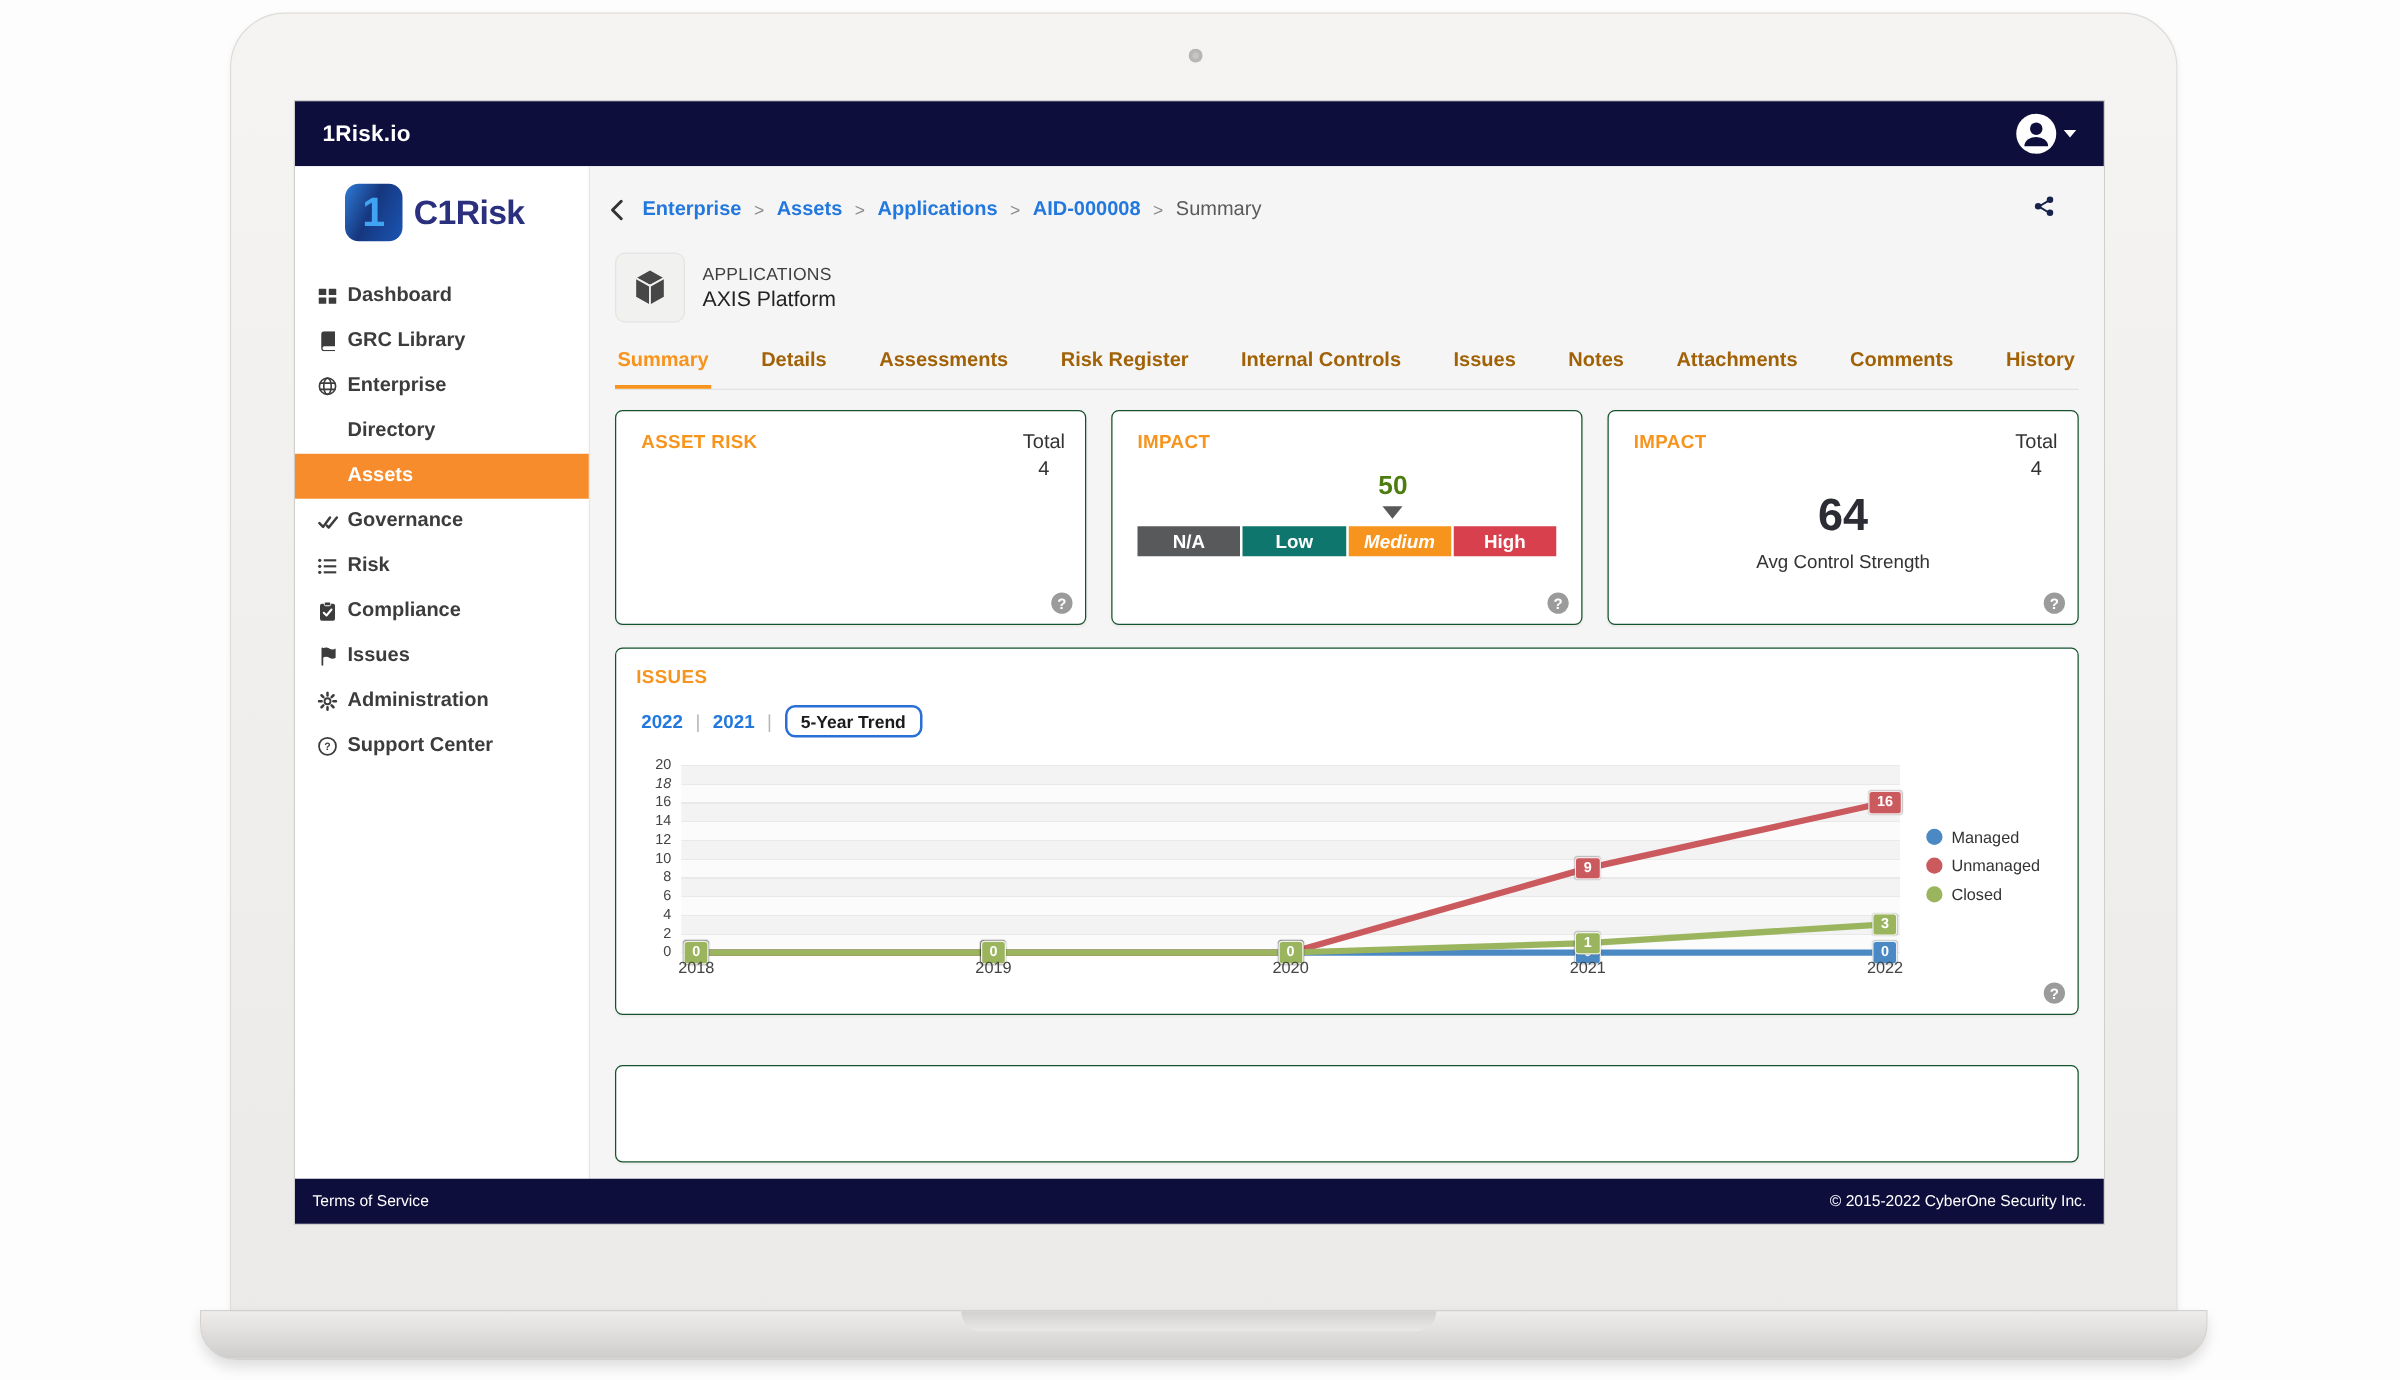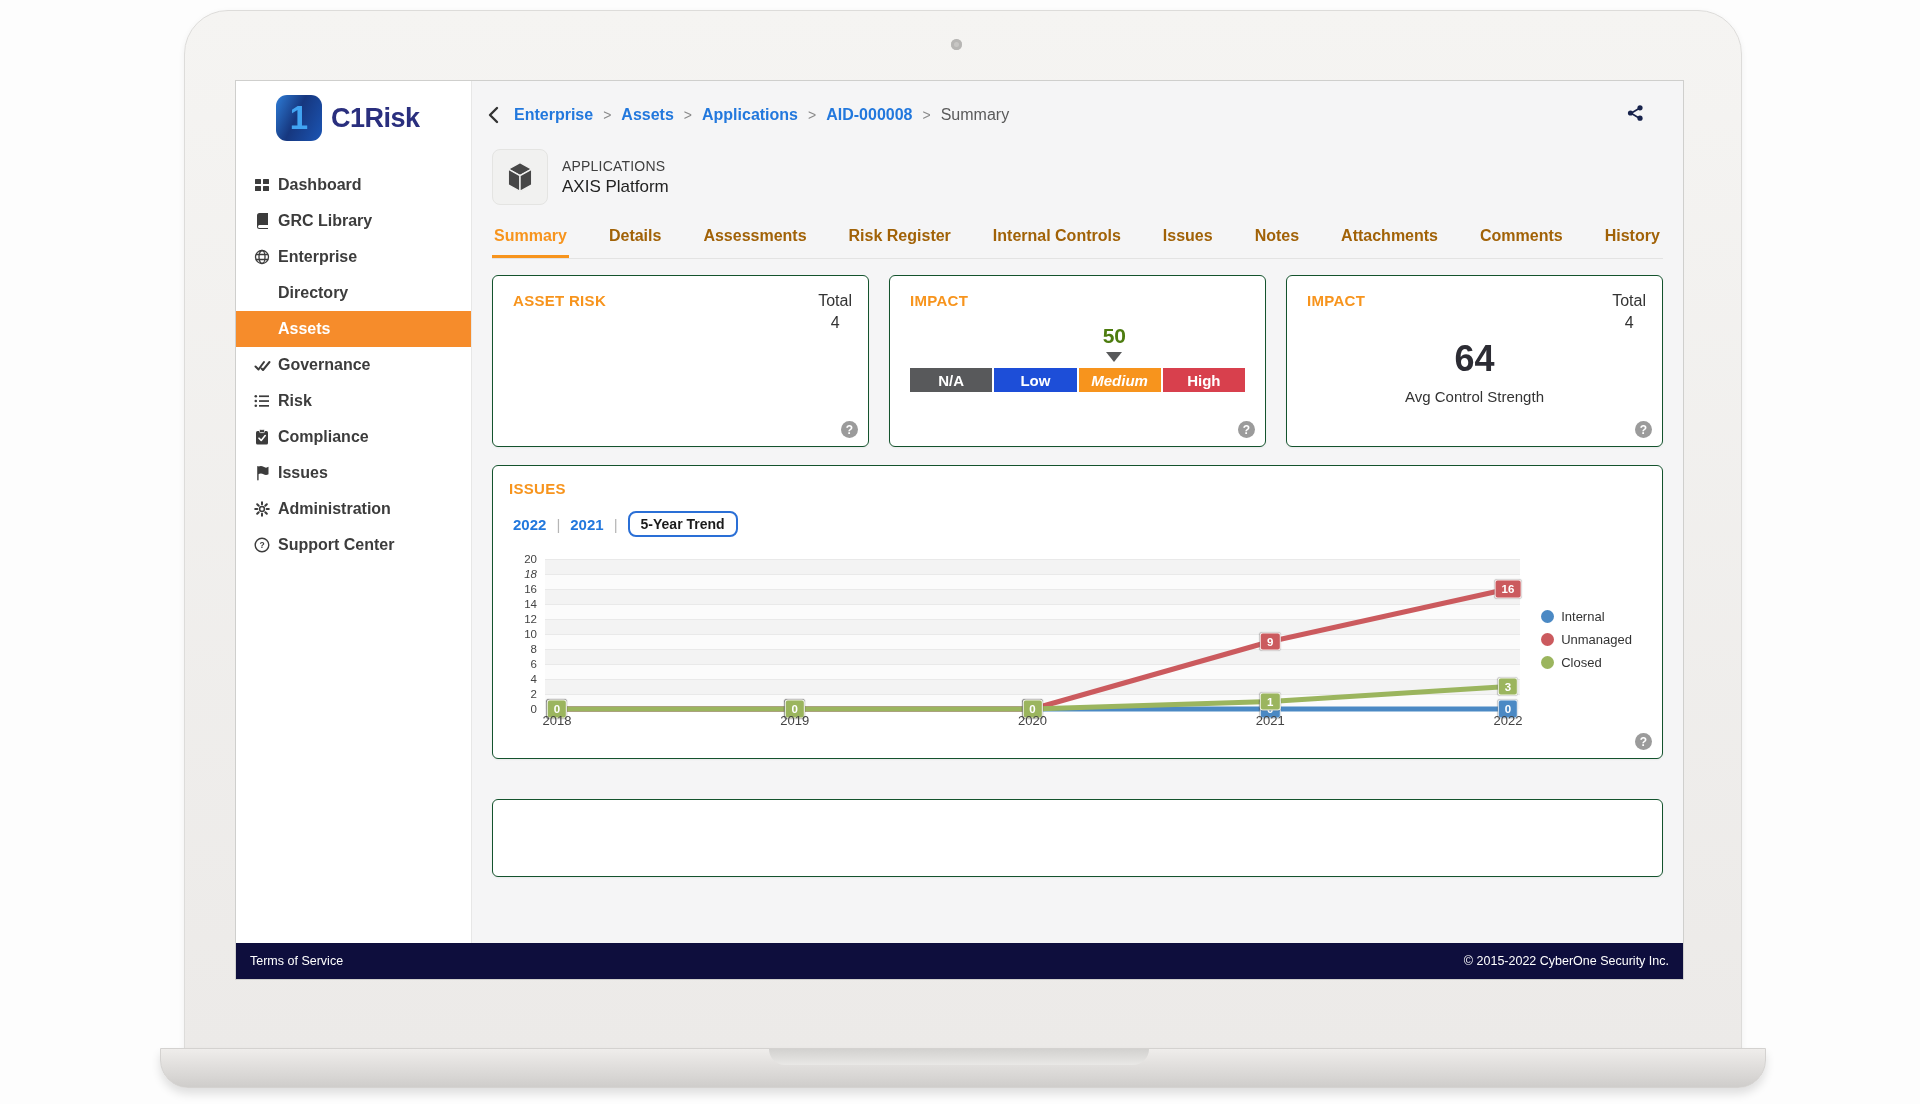--- a/index.html
+++ b/index.html
@@ -133,20 +133,32 @@
     font-size:12.5px; flex:0 0 auto; }
 </style>
 </head>
 <body>
 
 <div class="laptop-lid"></div>
 <div class="camera-dot"></div>
 
 <div class="screen">
 
+  <div class="topbar">
+    <div class="brand">1Risk.io</div>
+    <div class="topbar-right">
+      <div class="avatar">
+        <svg width="26" height="26" viewBox="0 0 26 26">
+          <circle cx="13" cy="9" r="5" fill="#0e0e3d"></circle>
+          <path d="M3.5 23 a9.5 7.5 0 0 1 19 0 z" fill="#0e0e3d"></path>
+        </svg>
+      </div>
+      <div class="avatar-caret"></div>
+    </div>
+  </div>
 
   <div class="body-row">
 
     <div class="sidebar">
       <div class="logo-block">
         <div class="logo-icon">1</div>
         <div class="logo-text">C1Risk</div>
       </div>
       <div class="menu">
 
@@ -338,21 +350,21 @@
           <div class="help-dot"></div>
         </div>
 
         <div class="card stat-card">
           <div class="card-title">IMPACT</div>
           <div class="impact-zone">
             <div class="impact-value" style="left: 61%;">50</div>
             <div class="impact-marker" style="left: 61%;"></div>
             <div class="impact-bar">
               <div class="impact-seg" style="background: rgb(88, 89, 91);">N/A</div>
-              <div class="impact-seg" style="background: #1d4ed8;">Low</div>
+              <div class="impact-seg" style="background: #0f766e;">Low</div>
               <div class="impact-seg" style="background: rgb(247, 148, 29); font-style: italic;">Medium</div>
               <div class="impact-seg" style="background: rgb(216, 64, 77);">High</div>
             </div>
           </div>
           <div class="help-dot"></div>
         </div>
 
         <div class="card stat-card">
           <div class="card-title">IMPACT</div>
           <div class="card-total">
@@ -409,21 +421,21 @@
               <div class="chip" style="left: 963px; top: 30px; background: rgb(203, 90, 94);">16</div>
               <div class="chip" style="left: 12px; top: 150px; background: rgb(155, 181, 94);">0</div>
               <div class="chip" style="left: 249.75px; top: 150px; background: rgb(155, 181, 94);">0</div>
               <div class="chip" style="left: 487.5px; top: 150px; background: rgb(155, 181, 94);">0</div>
               <div class="chip" style="left: 725.25px; top: 142.5px; background: rgb(155, 181, 94);">1</div>
               <div class="chip" style="left: 963px; top: 127.5px; background: rgb(155, 181, 94);">3</div>
             </div>
           <div class="legend">
             <div class="legend-row">
               <span class="legend-dot" style="background: rgb(75, 137, 196);"></span>
-              <span>Internal</span>
+              <span>Managed</span>
             </div>
             <div class="legend-row">
               <span class="legend-dot" style="background: rgb(203, 90, 94);"></span>
               <span>Unmanaged</span>
             </div>
             <div class="legend-row">
               <span class="legend-dot" style="background: rgb(155, 181, 94);"></span>
               <span>Closed</span>
             </div>
           </div>

